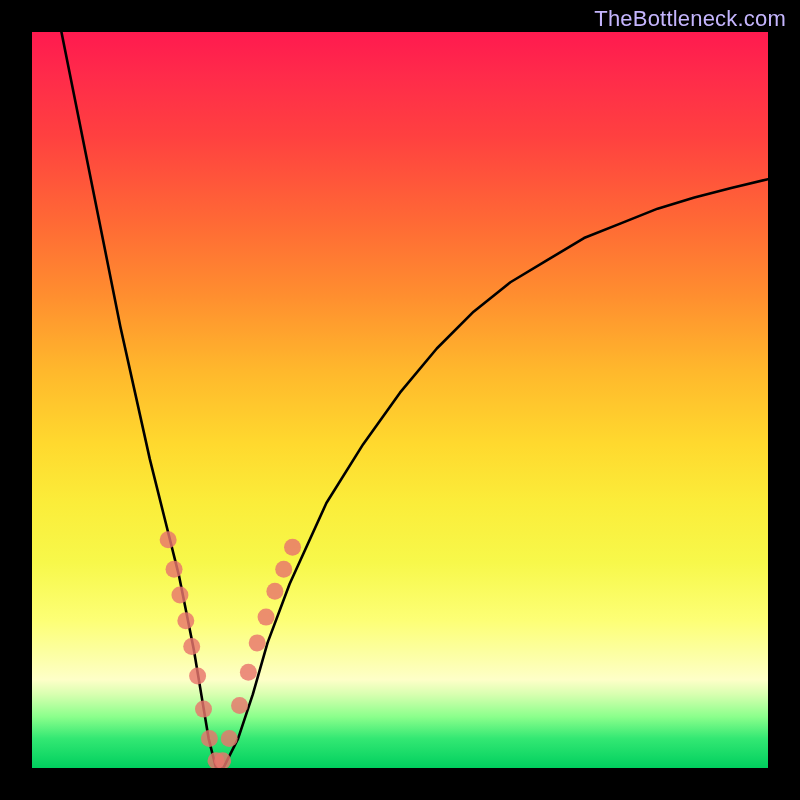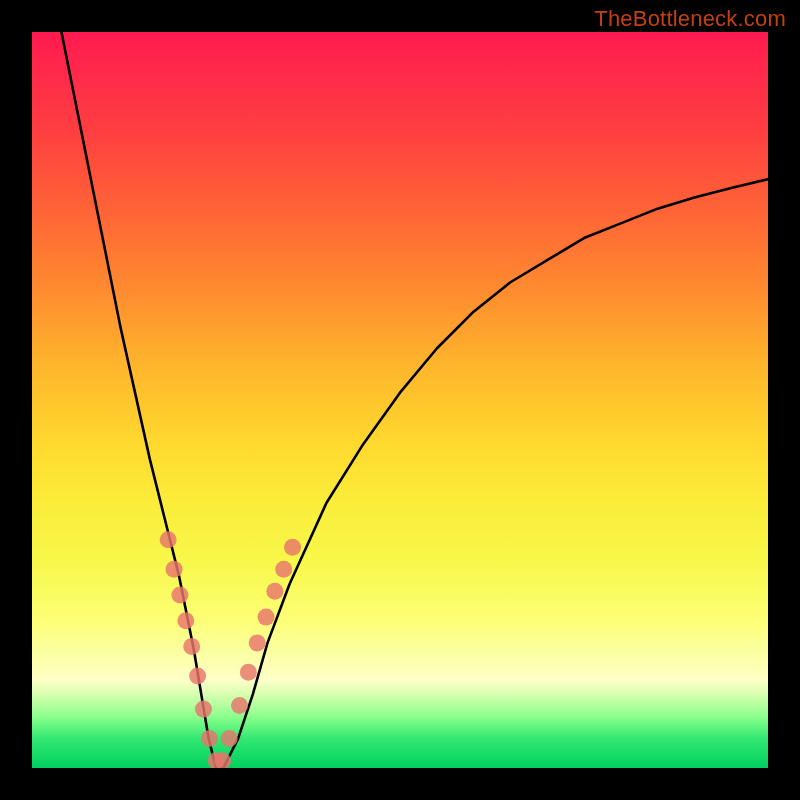--- a/index.html
+++ b/index.html
@@ -49,21 +49,21 @@
     position: absolute;
     left: 0;
     top: 0;
     width: 736px;
     height: 736px;
   }
   .watermark {
     position: absolute;
     top: 6px;
     right: 14px;
-    color: #c2410c;
+    color: #c4b5fd;
     font-size: 22px;
     letter-spacing: 0.2px;
     user-select: none;
   }
 </style>
 </head>
 <body>
 
 <div class="frame">
 

